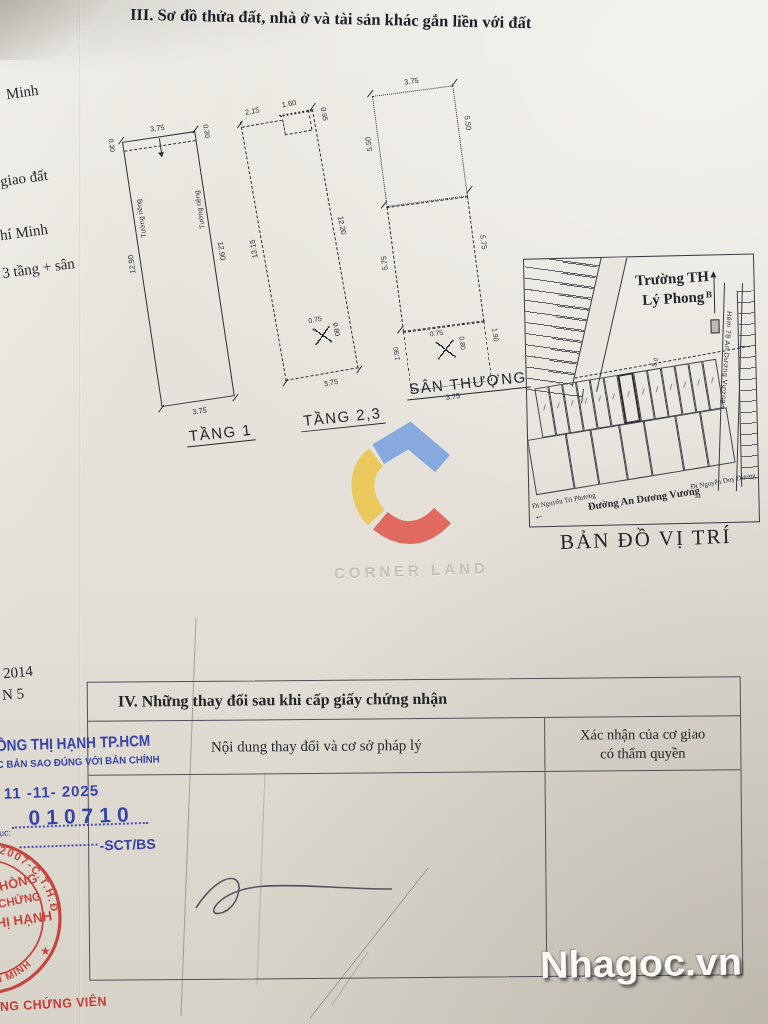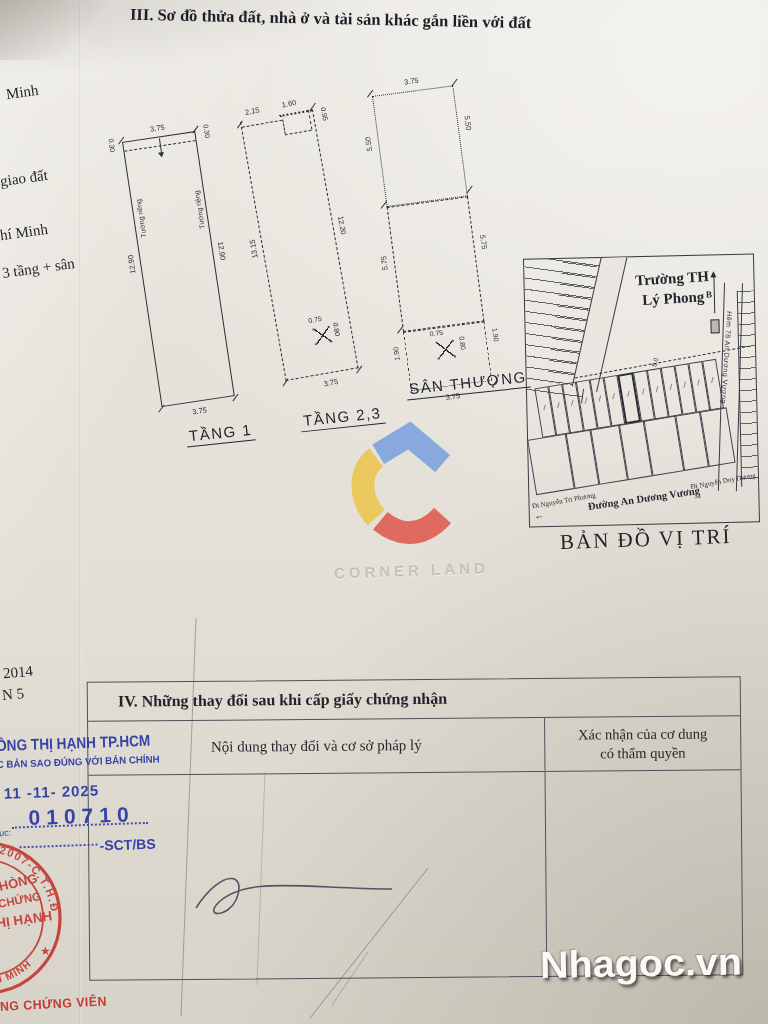--- a/index.html
+++ b/index.html
@@ -215,21 +215,21 @@
             transform:rotate(-0.5deg);box-sizing:border-box">
   <div class="serif" style="height:39px;border-bottom:1.4px solid #50505a;display:flex;align-items:center;
               padding-left:30px;box-sizing:border-box">
     <span style="font-weight:bold;font-size:16px;color:#23232b">IV. Những thay đổi sau khi cấp giấy chứng nhận</span>
   </div>
   <div style="height:54px;border-bottom:1.4px solid #50505a;display:flex;box-sizing:border-box">
     <div class="serif" style="width:457px;border-right:1.4px solid #50505a;display:flex;align-items:center;
                 justify-content:center;font-size:15px;color:#26262e;box-sizing:border-box">Nội dung thay đổi và cơ sở pháp lý</div>
     <div class="serif" style="flex:1;display:flex;flex-direction:column;align-items:center;justify-content:center;
                 font-size:14.5px;color:#26262e;line-height:1.3">
-      <span>Xác nhận của cơ dung</span>
+      <span>Xác nhận của cơ giao</span>
       <span>có thẩm quyền</span>
     </div>
   </div>
   <div style="position:relative;height:201px">
     <div style="position:absolute;left:455.6px;top:0;bottom:0;width:1.4px;background:#50505a"></div>
   </div>
 </div>
 
 <div class="abs blue" style="left:-2px;top:728px;width:175px;height:145px;transform:rotate(-2deg);opacity:.95">
   <div class="abs" style="left:0;top:6px;font-weight:bold;font-size:15.5px;white-space:nowrap;

